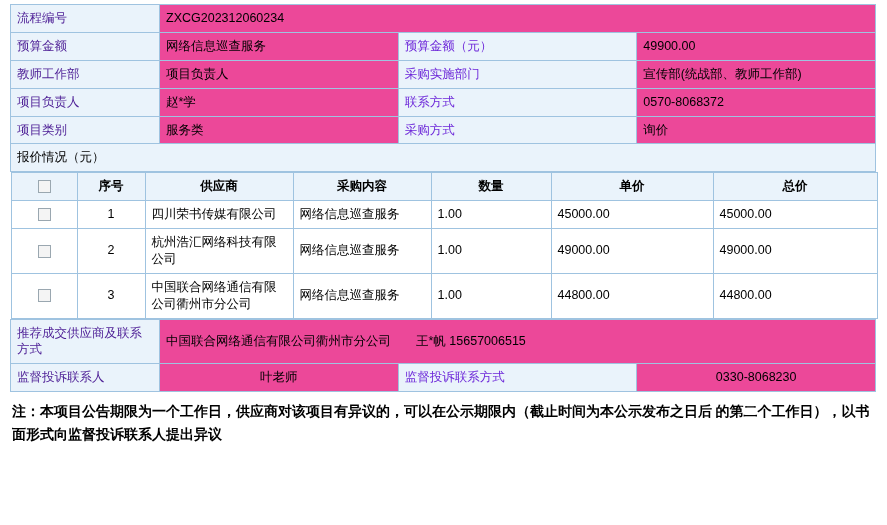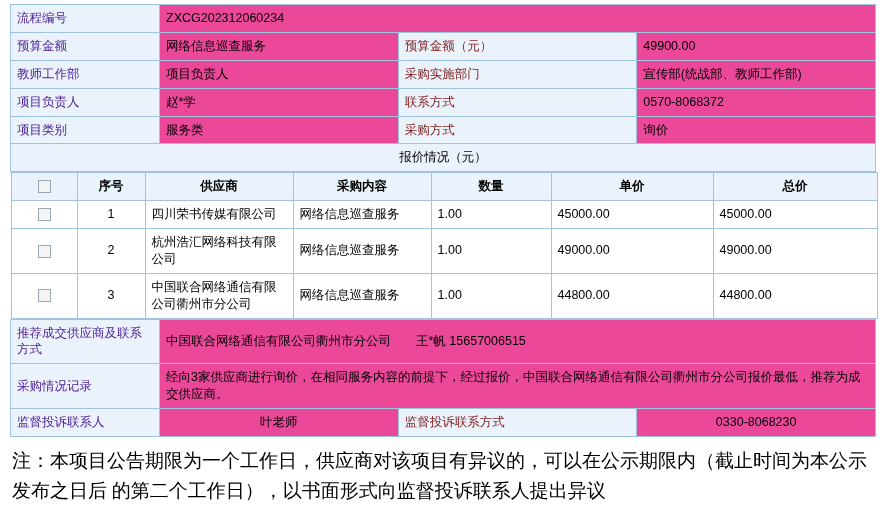--- a/index.html
+++ b/index.html
@@ -33,29 +33,29 @@
     font-weight: normal;
     font-size: 12.5px;
   }
   .lbl {
     background: #eaf3fb;
     color: #4c1d95;
     width: 136px;
   }
   .lbl2 {
     background: #eaf3fb;
-    color: #7f1d1d;
+    color: #6d28d9;
     width: 126px;
   }
   .val {
     background: #ec4899;
   }
   .section-head {
     background: #eaf3fb;
-    text-align: center;
+    text-align: left;
     font-weight: bold;
     font-size: 13px;
     padding: 6px 0;
   }
   .inner-wrap {
     padding: 0;
   }
   table.quote {
     width: 100%;
     border-collapse: collapse;
@@ -81,22 +81,22 @@
     border: 1px solid #9aa7b0;
     background: #f4f4f4;
     vertical-align: middle;
     box-sizing: border-box;
   }
   .c-center { text-align: center; }
   .c-bold { font-weight: bold; }
   .note {
     margin: 9px 2px 0 2px;
     width: 862px;
-    font-weight: normal;
-    font-size: 19px;
+    font-weight: bold;
+    font-size: 14px;
     line-height: 1.6;
     font-family: "Liberation Serif", serif;
   }
   .qcell-name { }
   .row-label-tall { line-height: 1.45; }
 </style>
 </head>
 <body>
 
 <div class="page">
@@ -198,24 +198,20 @@
             </tbody>
           </table>
         </td>
       </tr>
 
       <tr>
         <td class="lbl row-label-tall">推荐成交供应商及联系方式</td>
         <td class="val" colspan="3">中国联合网络通信有限公司衢州市分公司　　王*帆 15657006515</td>
       </tr>
       <tr>
-        <td class="lbl">采购情况记录</td>
-        <td class="val" colspan="3">经向3家供应商进行询价，在相同服务内容的前提下，经过报价，中国联合网络通信有限公司衢州市分公司报价最低，推荐为成交供应商。</td>
-      </tr>
-      <tr>
         <td class="lbl">监督投诉联系人</td>
         <td class="val c-center c-bold">叶老师</td>
         <td class="lbl2">监督投诉联系方式</td>
         <td class="val c-center c-bold">0330-8068230</td>
       </tr>
     </tbody>
   </table>
 
   <div class="note">注：本项目公告期限为一个工作日，供应商对该项目有异议的，可以在公示期限内（截止时间为本公示发布之日后 的第二个工作日），以书面形式向监督投诉联系人提出异议</div>
 

